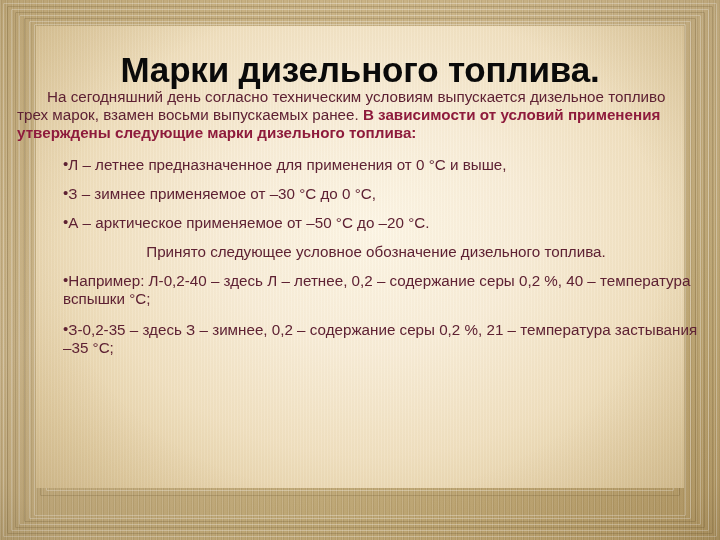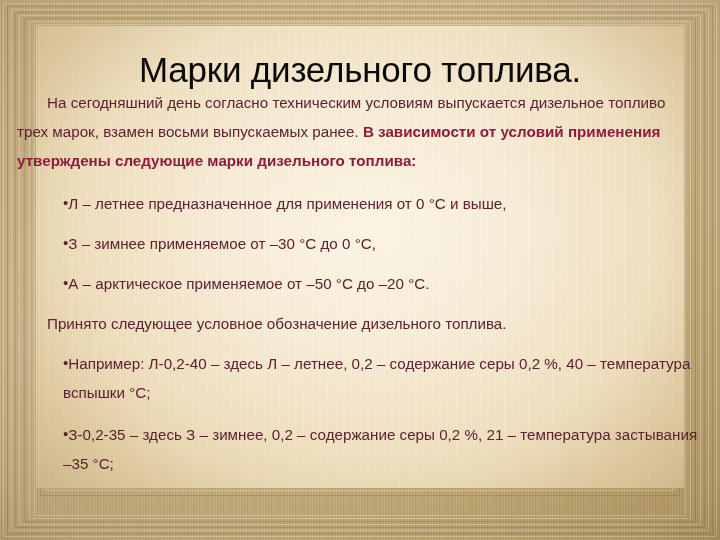--- a/index.html
+++ b/index.html
@@ -110,33 +110,33 @@
   }
 
   .slide-title {
     position: absolute;
     top: 26px;
     left: 0;
     width: 720px;
     text-align: center;
     font-size: 35px;
     line-height: 42px;
-    font-weight: 400;
+    font-weight: 700;
     color: #0a0a0a;
     letter-spacing: -0.2px;
     white-space: nowrap;
   }
 
   .body-block {
     position: absolute;
     top: 88px;
     left: 17px;
     width: 688px;
     font-size: 15.2px;
-    line-height: 29px;
+    line-height: 18px;
     color: #5e2133;
   }
 
   .para {
     margin: 0;
     text-align: left;
   }
 
   
   .para-lead {
@@ -163,20 +163,21 @@
   .bullet .dot::before {
     content: "\2022";
     font-size: 15px;
     line-height: 1;
     vertical-align: 1px;
   }
 
   
   .para-indent {
     text-indent: 30px;
+    text-align: center;
   }
 
   .gap-s { height: 11px; }
   .gap-m { height: 12px; }
   .gap-l { height: 13px; }
 </style>
 </head>
 <body>
 
 <div class="slide">

